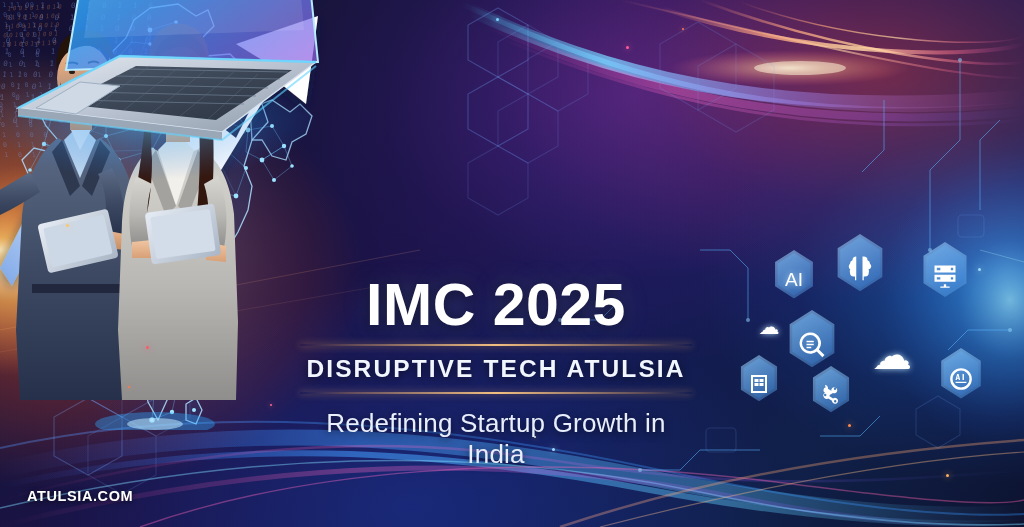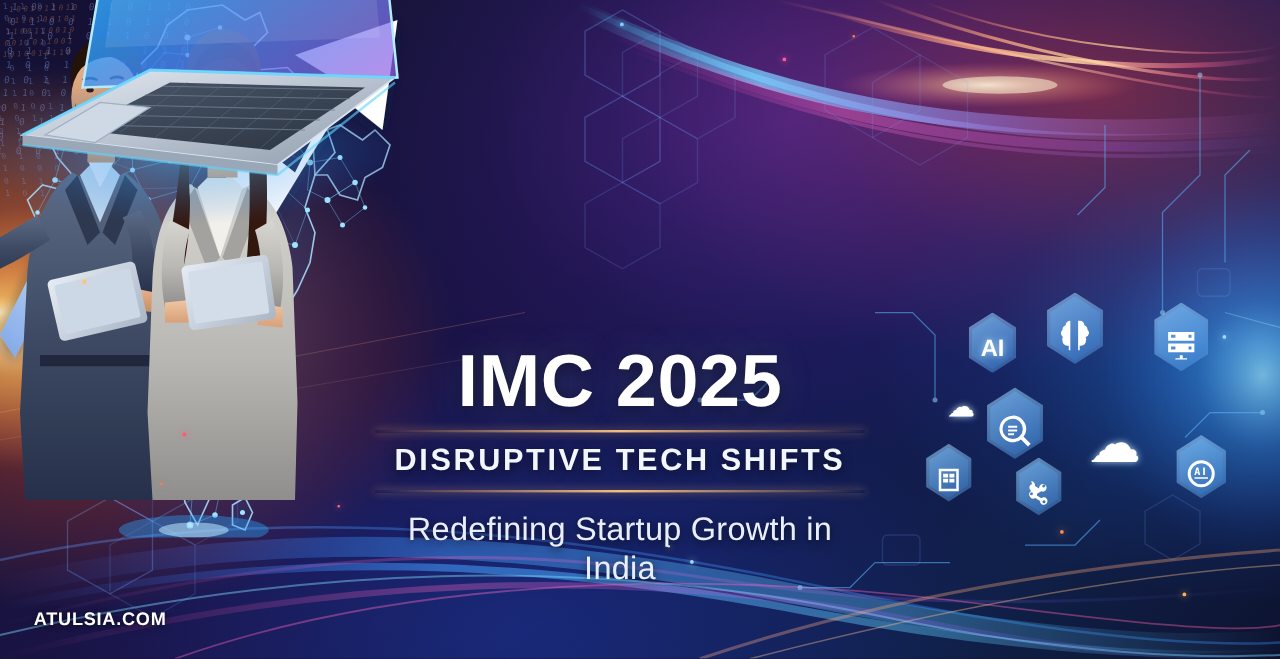--- a/index.html
+++ b/index.html
@@ -75,21 +75,21 @@
     clip-path:polygon(50% 0%,93% 25%,93% 75%,50% 100%,7% 75%,7% 25%);
     border:0;
     box-shadow:0 0 12px rgba(90,180,255,.55);
   }
   .hexicon .hexinner {
     position:absolute; inset:3px;
     background:linear-gradient(150deg, rgba(110,185,250,.42), rgba(40,110,205,.30));
     clip-path:polygon(50% 0%,93% 25%,93% 75%,50% 100%,7% 75%,7% 25%);
   }
   .hexicon .glyph {
-    position:relative; color:#fff; font-weight:700;
+    position:relative; color:#fff; font-weight:400;
     text-shadow:0 0 6px rgba(190,230,255,.9);
     display:flex; align-items:center; justify-content:center;margin-top:12px;
   }
   .hexicon.plain .hexbg, .hexicon.plain .hexinner { background:none; box-shadow:none; }
 
   
   #textblock { position:absolute; left:300px; top:236px; width:392px; text-align:center;margin-top:40px; }
   #title {
     font-size:59px; font-weight:700; color:#ffffff; letter-spacing:.5px;
     line-height:1.0;
@@ -703,20 +703,20 @@
     <div class="spark" style="left:146px;top:346px;width:3px;height:3px;background:#ff5a6a;box-shadow:0 0 6px #ff5a6a;"></div>
     <div class="spark" style="left:128px;top:386px;width:2px;height:2px;background:#ff7a4a;box-shadow:0 0 5px #ff7a4a;"></div>
     <div class="spark" style="left:946px;top:474px;width:3px;height:3px;background:#ffb057;box-shadow:0 0 6px #ffb057;"></div>
     <div class="spark" style="left:270px;top:404px;width:2px;height:2px;background:#ff6a8a;box-shadow:0 0 5px #ff6a8a;"></div>
     <div class="spark" style="left:66px;top:224px;width:3px;height:3px;background:#ffc46a;box-shadow:0 0 7px #ffc46a;"></div>
   </div>
 
   <div id="textblock">
     <div id="title">IMC 2025</div>
     <div class="divider"></div>
-    <div id="subtitle">DISRUPTIVE TECH SHIFTS</div>
+    <div id="subtitle">DISRUPTIVE TECH ATULSIA</div>
     <div class="divider"></div>
     <div id="tagline">Redefining Startup Growth in India</div>
   </div>
 
   <div id="watermark">ATULSIA.COM</div>
 
 </div>
 
 </body></html>

